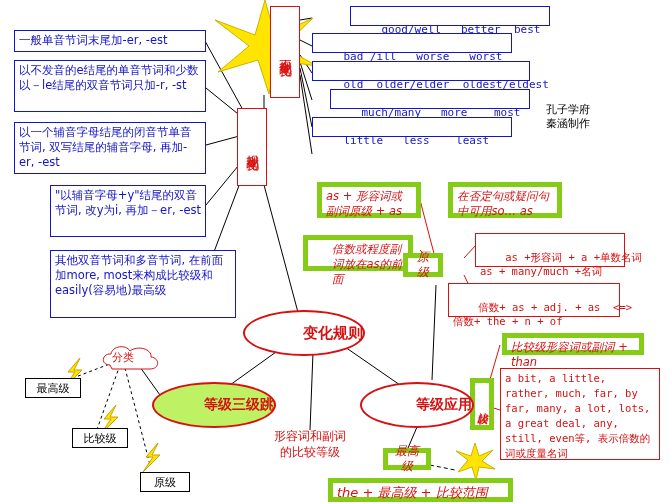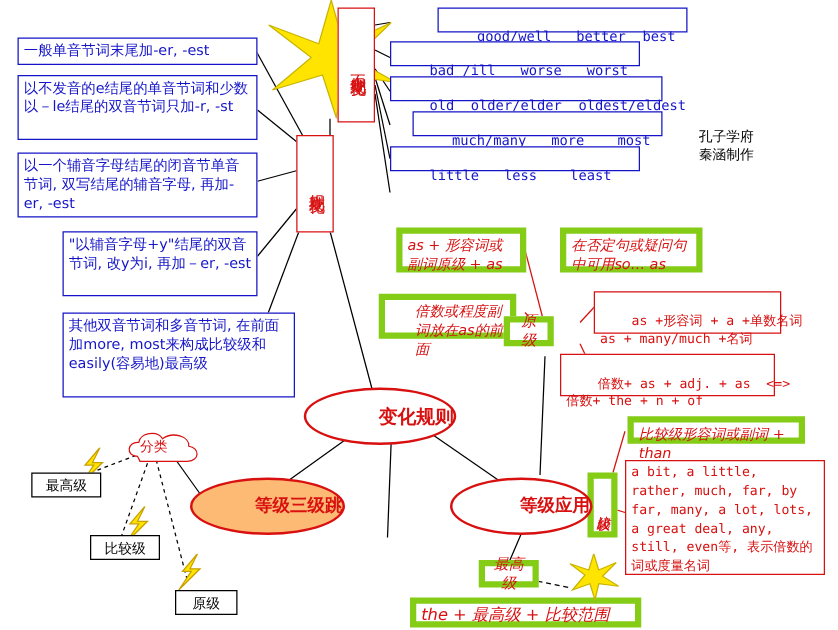--- a/index.html
+++ b/index.html
@@ -103,21 +103,21 @@
   <div class="box blue-box mono" style="left:312px;top:61px;width:218px;height:20px;">
     <span>old  older/elder  oldest/eldest</span>
   </div>
   <div class="box blue-box mono" style="left:312px;top:89px;width:200px;height:20px;margin-left:18px;">
     <span>much/many   more    most</span>
   </div>
   <div class="box blue-box mono" style="left:312px;top:117px;width:200px;height:20px;">
     <span>little   less    least</span>
   </div>
 
-  <div style="position:absolute;left:546px;top:103px;width:70px;font-size:11px;line-height:14px;color:#000;text-align:center;white-space:pre;">孔子学府
+  <div style="position:absolute;left:546px;top:103px;width:70px;font-size:11px;line-height:14px;color:#000;text-align:left;white-space:pre;">孔子学府
 秦涵制作</div>
 
   <div class="box cn-red" style="left:317px;top:182px;width:104px;height:36px;">
     <span>as + 形容词或副词原级 + as</span>
   </div>
   <div class="box cn-red" style="left:448px;top:182px;width:114px;height:36px;">
     <span>在否定句或疑问句中可用so… as</span>
   </div>
   <div class="box cn-red" style="left:303px;top:235px;width:110px;height:36px;padding-left:24px;">
     <span>倍数或程度副词放在as的前面</span>
@@ -152,25 +152,28 @@
   </div>
   <div class="star" style="left:455px;top:443px;width:40px;height:38px;">
     <svg width="40" height="38" viewBox="0 0 40 38">
       <polygon points="20,0 24,13 38,7 27,18 40,26 24,24 21,37 17,24 3,29 13,17 1,8 16,13" fill="#ffe400" stroke="#c8b400" stroke-width="1"></polygon>
     </svg>
   </div>
 
   <div class="ellipse" style="left:243px;top:310px;width:118px;height:42px;border:2px solid #d81010;background:#fff;color:#d81010;font-size:15px;font-weight:bold;">
     <span>变化规则</span>
   </div>
-  <div class="ellipse" style="left:152px;top:382px;width:120px;height:42px;border:2px solid #d81010;background:#fdba74;color:#d81010;font-size:14px;font-weight:bold;">
+  <div class="ellipse" style="left:152px;top:382px;width:120px;height:42px;border:2px solid #d81010;background:#bef264;color:#d81010;font-size:14px;font-weight:bold;">
     <span>等级三级跳</span>
   </div>
   <div class="ellipse" style="left:360px;top:382px;width:110px;height:42px;border:2px solid #d81010;background:#fff;color:#d81010;font-size:14px;font-weight:bold;">
     <span>等级应用</span>
+  </div>
+  <div style="position:absolute;left:272px;top:428px;width:76px;color:#d81010;font-size:12px;line-height:16px;text-align:center;">
+    <span>形容词和副词的比较等级</span>
   </div>
 
   <div style="position:absolute;left:100px;top:345px;width:62px;height:28px;">
     <svg width="62" height="28" viewBox="0 0 62 28">
       <path d="M10,20 C0,20 2,8 11,9 C12,1 26,-1 30,6 C38,0 52,4 51,12 C60,13 60,24 50,24 L12,24 Z" fill="#ffffff" stroke="#d81010" stroke-width="1"></path>
     </svg>
     <div style="position:absolute;left:12px;top:5px;font-size:11px;color:#d81010;">分类</div>
   </div>
 
   <div style="position:absolute;left:62px;top:358px;width:26px;height:30px;">

